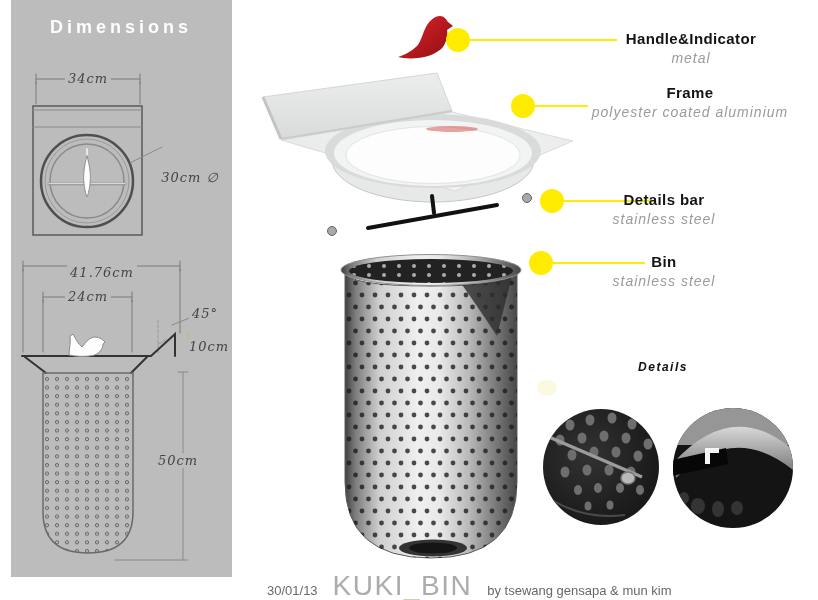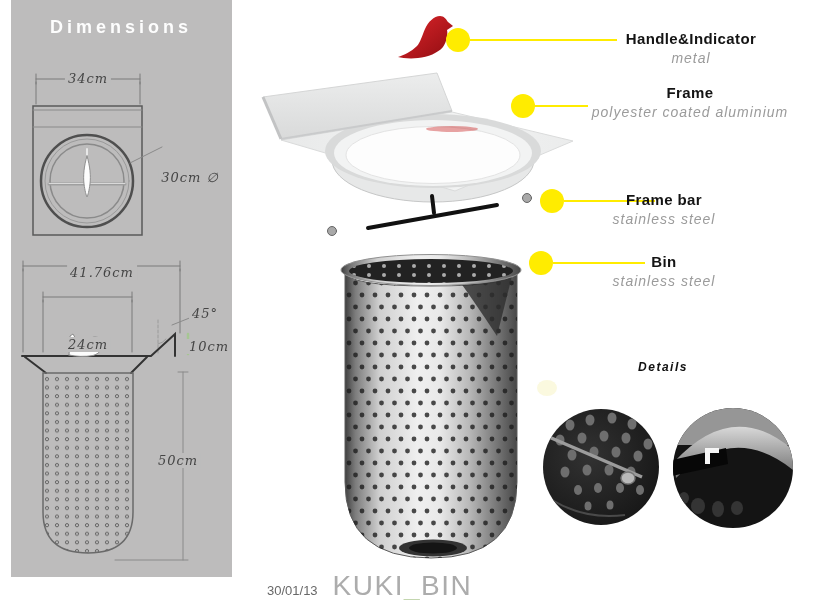--- a/index.html
+++ b/index.html
@@ -26,21 +26,21 @@
   #details-title{position:absolute;left:663px;top:360px;transform:translateX(-50%);
                  font-size:12px;font-weight:bold;font-style:italic;color:#111;
                  letter-spacing:1.5px;white-space:nowrap;}
   
   #footer{position:absolute;left:267px;top:570px;display:flex;align-items:baseline;gap:15px;
           white-space:nowrap;}
   .foot-small{font-size:13px;color:#686868;}
   #product-name{font-size:28px;color:#acacac;letter-spacing:1.5px;}
   #product-name .sep{color:#b5cc9c;}
   .lbl34{left:88px;top:71px;}  .lbl30{left:190px;top:139px;margin-top:31px;}
-  .lbl4176{left:102px;top:265px;} .lbl24{left:88px;top:289px;margin-top:48px;}
+  .lbl4176{left:102px;top:265px;} .lbl24{left:88px;top:289px;}
   .lbl45{left:205px;top:306px;} .lbl10{left:209px;top:339px;}
   .lbl50{left:178px;top:453px;}
 </style>
 </head>
 <body>
 
 <div id="stage">
 
   <div id="dim-panel"></div>
 
@@ -253,28 +253,29 @@
 
   <div class="part-block" id="pb1">
     <div class="part-title">Frame</div>
     <div class="part-sub">polyester coated aluminium</div>
   </div>
   <div class="part-block" id="pb0">
     <div class="part-title">Handle&amp;Indicator</div>
     <div class="part-sub">metal</div>
   </div>
   <div class="part-block" id="pb2">
-    <div class="part-title">Frame bar</div>
+    <div class="part-title">Details bar</div>
     <div class="part-sub">stainless steel</div>
   </div>
   <div class="part-block" id="pb3">
     <div class="part-title">Bin</div>
     <div class="part-sub">stainless steel</div>
   </div>
 
   <div id="details-title">Details</div>
 
   <div id="footer">
     <span class="foot-small">30/01/13</span>
     <span id="product-name"><span>KUKI</span><span class="sep">_</span><span>BIN</span></span>
+    <span class="foot-small">by tsewang gensapa &amp; mun kim</span>
   </div>
 
 </div>
 
 </body></html>

